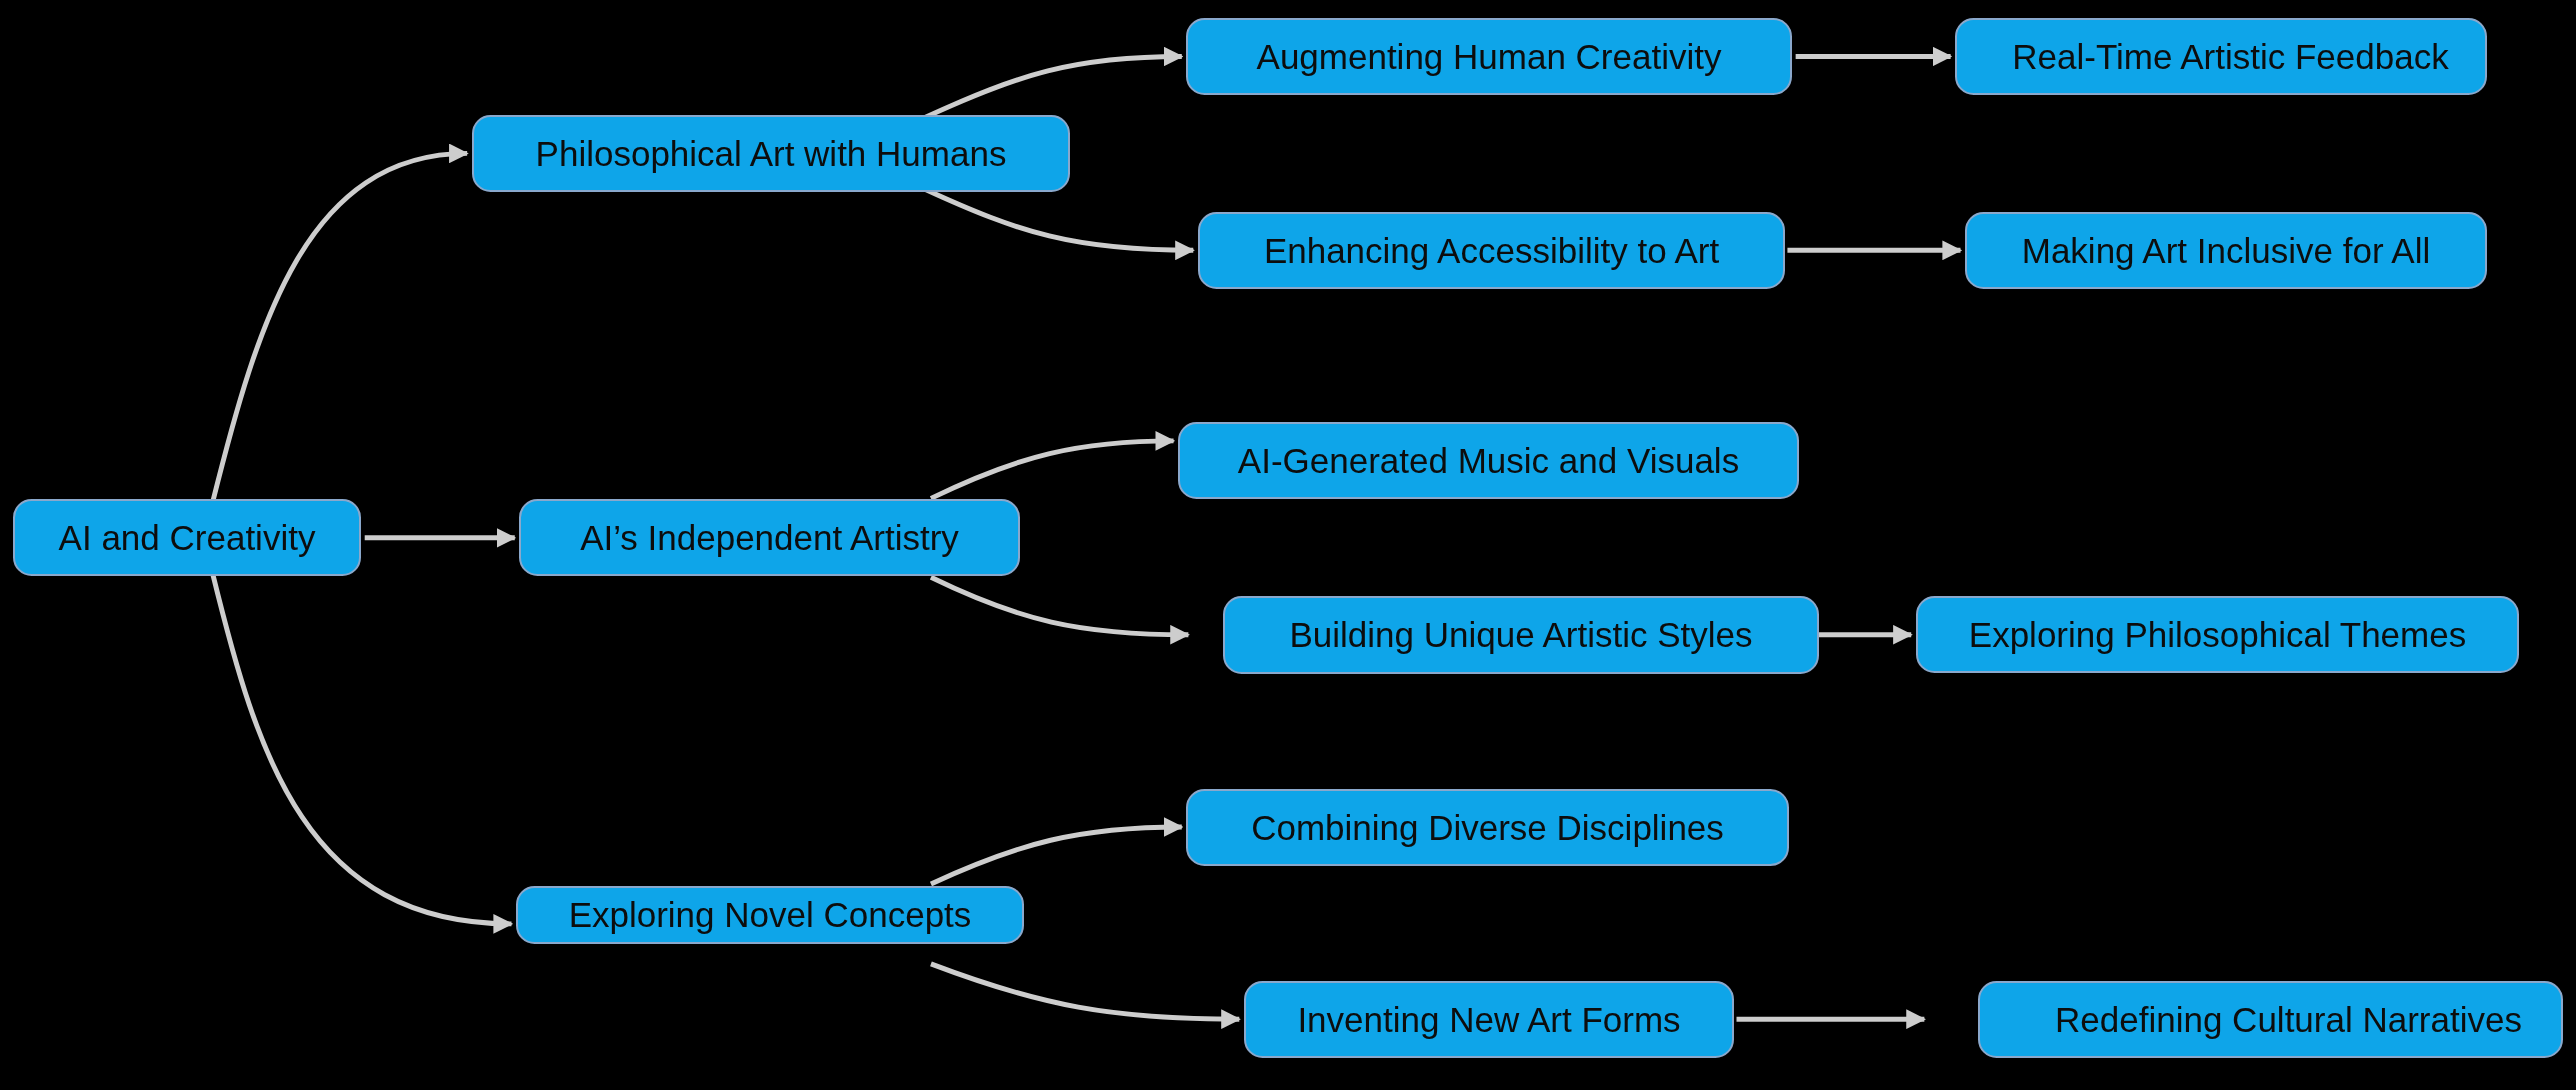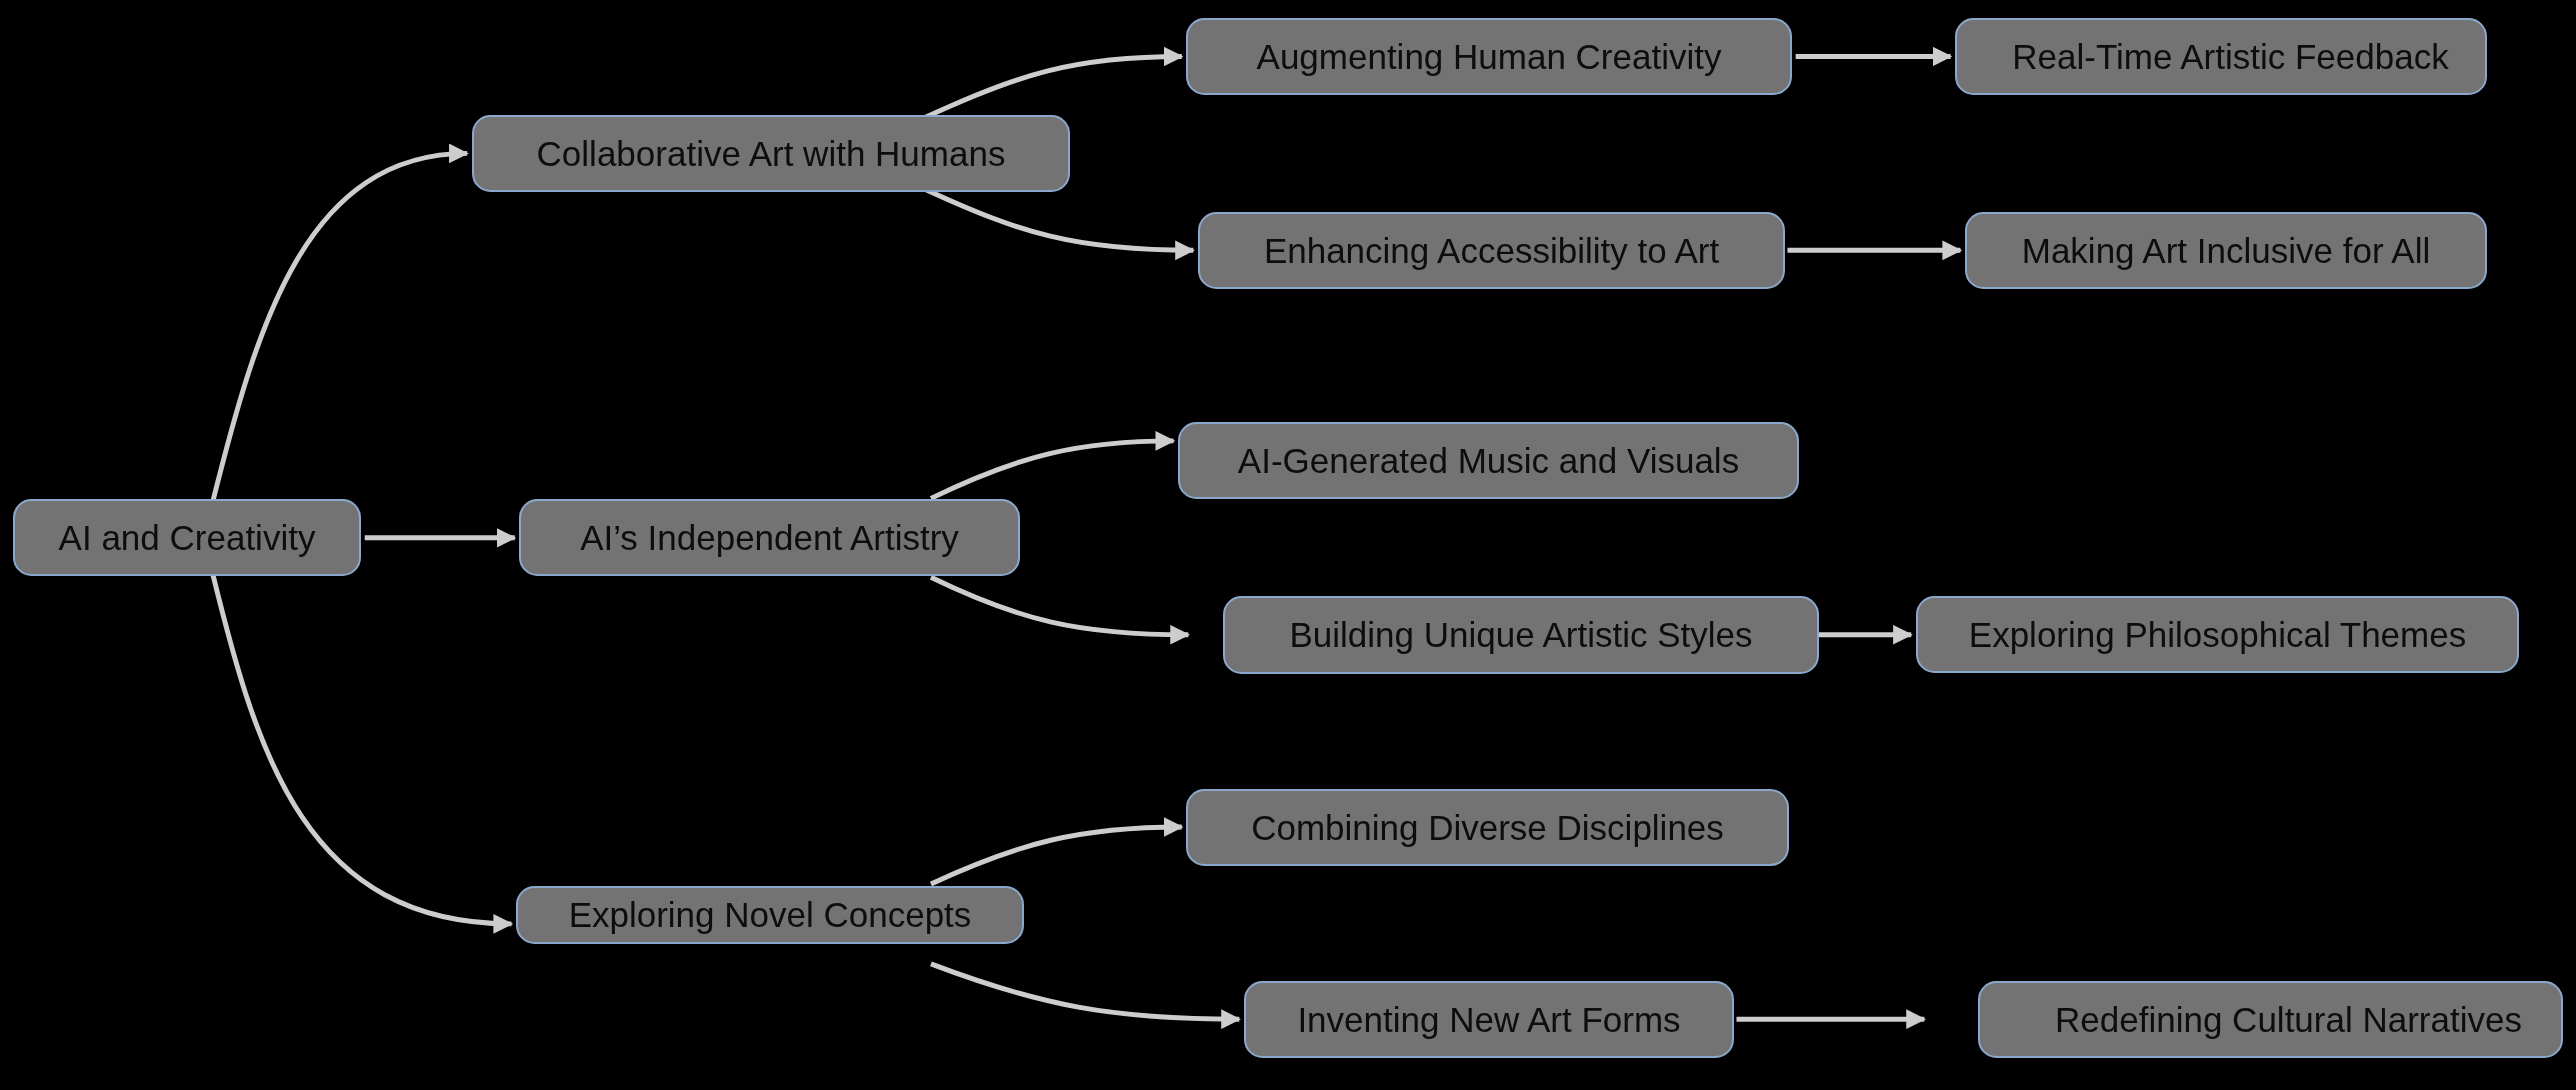--- a/index.html
+++ b/index.html
@@ -23,21 +23,21 @@
     height: 1091px;
   }
   .edge {
     fill: none;
     stroke: #cdcdcd;
     stroke-width: 9px;
   }
   .node {
     position: absolute;
     box-sizing: border-box;
-    background: #737373;
+    background: #0ea5e9;
     border: 2.7px solid #8aa8cc;
     border-radius: 18.6px;
     display: flex;
     align-items: center;
     justify-content: center;
     white-space: nowrap;
   }
   .node span {
     font-size: 35px;
     color: #0d0d0d;
@@ -68,21 +68,21 @@
         <path d="M 1700 1614 C 1860 1540, 1970 1510, 2158 1510" class="edge" marker-end="url(#arrow)"></path>
         <path d="M 1700 1760 C 1900 1836, 2030 1861, 2263 1861" class="edge" marker-end="url(#arrow)"></path>
         <path d="M 3171 1861 L 3514 1861" class="edge" marker-end="url(#arrow)"></path>
       </g>
   </svg>
   <div id="nodes">
       <div class="node" style="left: 13px; top: 499px; width: 348px; height: 77px;">
         <span>AI and Creativity</span>
       </div>
       <div class="node" style="left: 472px; top: 115px; width: 598px; height: 77px;">
-        <span>Collaborative Art with Humans</span>
+        <span>Philosophical Art with Humans</span>
       </div>
       <div class="node" style="left: 519px; top: 499px; width: 501px; height: 77px;">
         <span>AI’s Independent Artistry</span>
       </div>
       <div class="node" style="left: 516px; top: 886px; width: 508px; height: 58px;">
         <span>Exploring Novel Concepts</span>
       </div>
       <div class="node" style="left: 1186px; top: 18px; width: 606px; height: 77px;">
         <span>Augmenting Human Creativity</span>
       </div>

